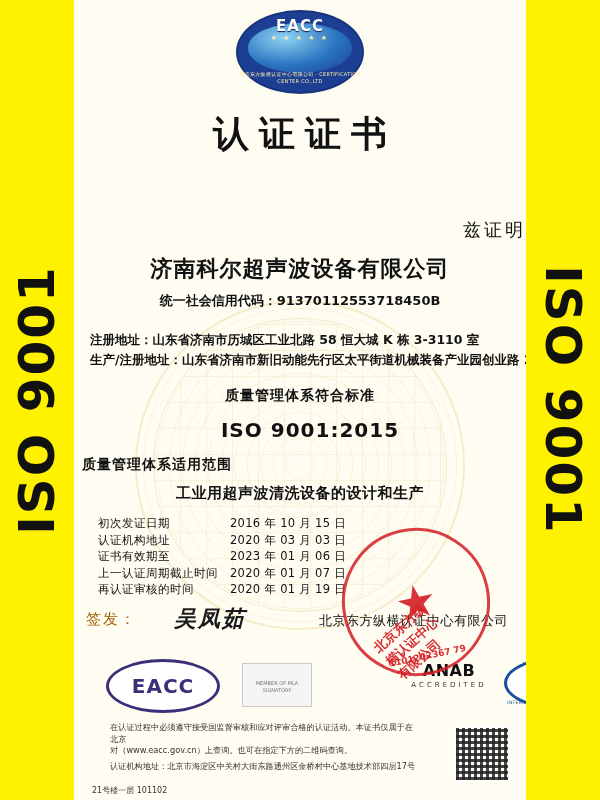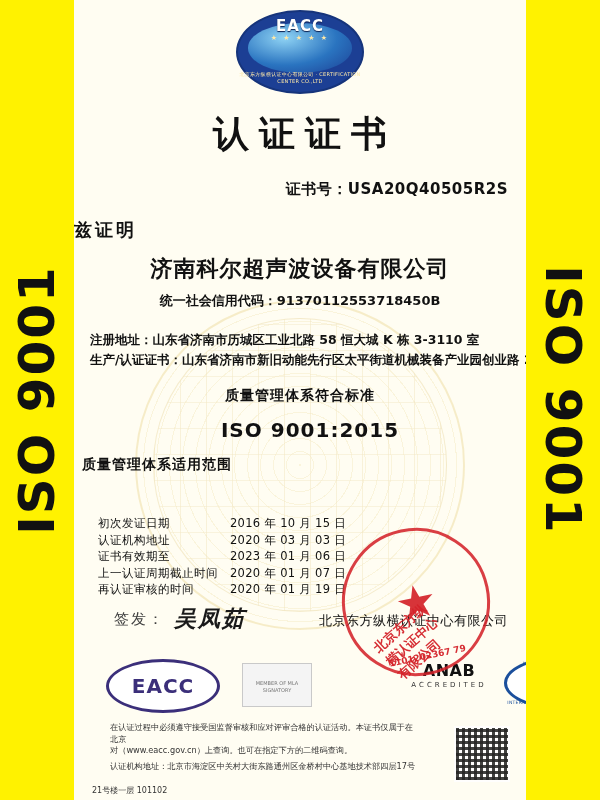--- a/index.html
+++ b/index.html
@@ -182,25 +182,26 @@
     font-size: 15px;
     font-weight: bold;
     color: #111;
     letter-spacing: 0.5px;
   }
 
   .hereby {
     position: absolute;
     left: 0; right: 0;
     top: 218px;
-    text-align: left;
+    text-align: right;
     font-size: 18px;
-    font-weight: bold;
+    font-weight: normal;
     letter-spacing: 3px;
     color: #111;
+    padding-left: 28px;
   }
 
   .company {
     position: absolute;
     left: 0; right: 0;
     top: 254px;
     text-align: center;
     font-size: 22px;
     font-weight: bold;
     letter-spacing: 1px;
@@ -288,25 +289,25 @@
   .date-label {
     width: 132px;
     letter-spacing: 0.5px;
   }
   .date-value {
     letter-spacing: 0.3px;
   }
 
   .sign-label {
     position: absolute;
-    left: 40px;
+    left: 12px;
     top: 610px;
     font-size: 15px;
     letter-spacing: 2px;
-    color: #404040;
+    color: #a16207;
     text-align: right;
   }
   .sign-name {
     position: absolute;
     left: 100px;
     top: 604px;
     font-family: "DejaVu Serif", "Liberation Serif", serif;
     font-size: 22px;
     font-weight: bold;
     font-style: italic;
@@ -538,41 +539,41 @@
         <div class="logo-oval">
           <div class="glow"></div>
         </div>
         <div class="logo-eacc">EACC</div>
         <div class="logo-stars">★ ★ ★ ★ ★</div>
         <div class="logo-band">北京东方纵横认证中心有限公司 · CERTIFICATION CENTER CO.,LTD</div>
       </div>
 
       <div class="main-title">认证证书</div>
 
-      <div class="cert-no">证书号：USA20Q40505R2S</div>
 
       <div class="hereby">兹证明</div>
 
       <div class="company">济南科尔超声波设备有限公司</div>
 
       <div class="credit-code">统一社会信用代码：91370112553718450B</div>
 
       <div class="addr-block">
         <div class="addr-row">
           <span class="addr-label">注册地址：</span><span>山东省济南市历城区工业北路 58 恒大城 K 栋 3-3110 室</span>
         </div>
         <div class="addr-row">
-          <span class="addr-label">生产/认证证书：</span><span>山东省济南市新旧动能先行区太平街道机械装备产业园创业路 2 号</span>
+          <span class="addr-label">生产/注册地址：</span><span>山东省济南市新旧动能先行区太平街道机械装备产业园创业路 2 号</span>
         </div>
       </div>
 
       <div class="std-label">质量管理体系符合标准</div>
       <div class="std-value">ISO 9001:2015</div>
 
       <div class="scope-label">质量管理体系适用范围</div>
+      <div class="scope-value">工业用超声波清洗设备的设计和生产</div>
 
       <div class="dates">
         <div class="date-row">
           <span class="date-label">初次发证日期</span>
           <span class="date-value">2016 年 10 月 15 日</span>
         </div>
         <div class="date-row">
           <span class="date-label">认证机构地址</span>
           <span class="date-value">2020 年 03 月 03 日</span>
         </div>

